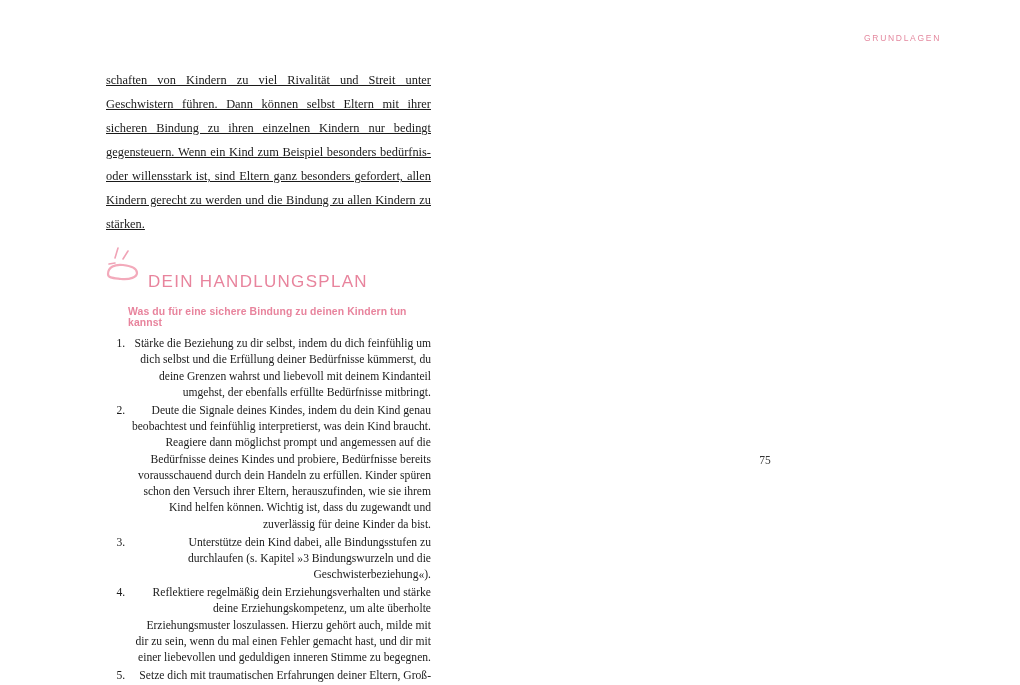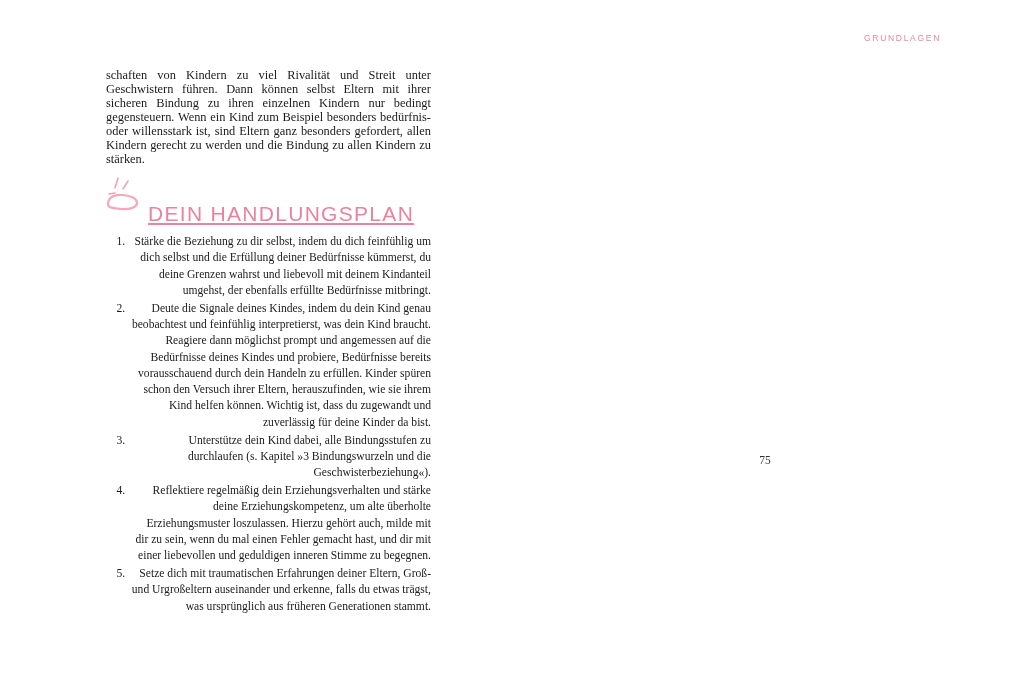--- a/index.html
+++ b/index.html
@@ -53,38 +53,38 @@
   
   .col-left {
     position: absolute;
     left: 106px;
     top: 68px;
     width: 325px;
   }
   p.body {
     margin: 0 0 0 0;
     font-size: 12.4px;
-    line-height: 14px;
+    line-height: 24px;
     text-align: justify;
     hyphens: auto;
+    text-decoration: underline;
   }
   .plan-block {
     margin-top: 36px;
     position: relative;
   }
   .plan-title {
     font-family: "Liberation Sans", sans-serif;
-    font-size: 21px;
+    font-size: 17px;
     letter-spacing: 1.3px;
     color: #e8849d;
     font-weight: 400;
     text-transform: uppercase;
     padding-left: 42px;
     position: relative;
-    text-decoration: underline;
   }
   .plan-deco {
     position: absolute;
     left: 0;
     top: -28px;
     width: 44px;
     height: 44px;
   }
   .plan-sub {
     font-family: "Liberation Sans", sans-serif;
@@ -121,20 +121,21 @@
           <svg width="44" height="44" viewBox="0 0 44 44">
             <g stroke="#f0a3b6" stroke-width="1.6" stroke-linecap="round" fill="none">
               <line x1="9" y1="14" x2="12" y2="4"></line>
               <line x1="17" y1="15" x2="22" y2="7"></line>
               <line x1="3" y1="20" x2="9" y2="19"></line>
             </g>
             <path d="M2 30 C2 23 9 20 17 21 C26 22 31 25 31 29 C31 33 24 36 15 35 C7 34 2 34 2 30 Z" fill="none" stroke="#f3aabb" stroke-width="2.2"></path>
           </svg>
         </div>
         <div class="plan-title">DEIN HANDLUNGSPLAN</div>
+        <div class="plan-sub">Was du für eine sichere Bindung zu deinen Kindern tun kannst</div>
         <ol class="plan-list">
           <li>Stärke die Beziehung zu dir selbst, indem du dich feinfühlig um dich selbst und die Erfüllung deiner Bedürfnisse kümmerst, du deine Grenzen wahrst und liebevoll mit deinem Kindanteil umgehst, der ebenfalls erfüllte Bedürfnisse mitbringt.</li>
           <li>Deute die Signale deines Kindes, indem du dein Kind genau beobachtest und feinfühlig interpretierst, was dein Kind braucht. Reagiere dann möglichst prompt und angemessen auf die Bedürfnisse deines Kindes und probiere, Bedürfnisse bereits vorausschauend durch dein Handeln zu erfüllen. Kinder spüren schon den Versuch ihrer Eltern, herauszufinden, wie sie ihrem Kind helfen können. Wichtig ist, dass du zugewandt und zuverlässig für deine Kinder da bist.</li>
           <li>Unterstütze dein Kind dabei, alle Bindungsstufen zu durchlaufen (s. Kapitel »3 Bindungswurzeln und die Geschwisterbeziehung«).</li>
           <li>Reflektiere regelmäßig dein Erziehungsverhalten und stärke deine Erziehungskompetenz, um alte überholte Erziehungsmuster loszulassen. Hierzu gehört auch, milde mit dir zu sein, wenn du mal einen Fehler gemacht hast, und dir mit einer liebevollen und geduldigen inneren Stimme zu begegnen.</li>
           <li>Setze dich mit traumatischen Erfahrungen deiner Eltern, Groß- und Urgroßeltern auseinander und erkenne, falls du etwas trägst, was ursprünglich aus früheren Generationen stammt.</li>
         </ol>
       </div>
     </div>
   </div>

